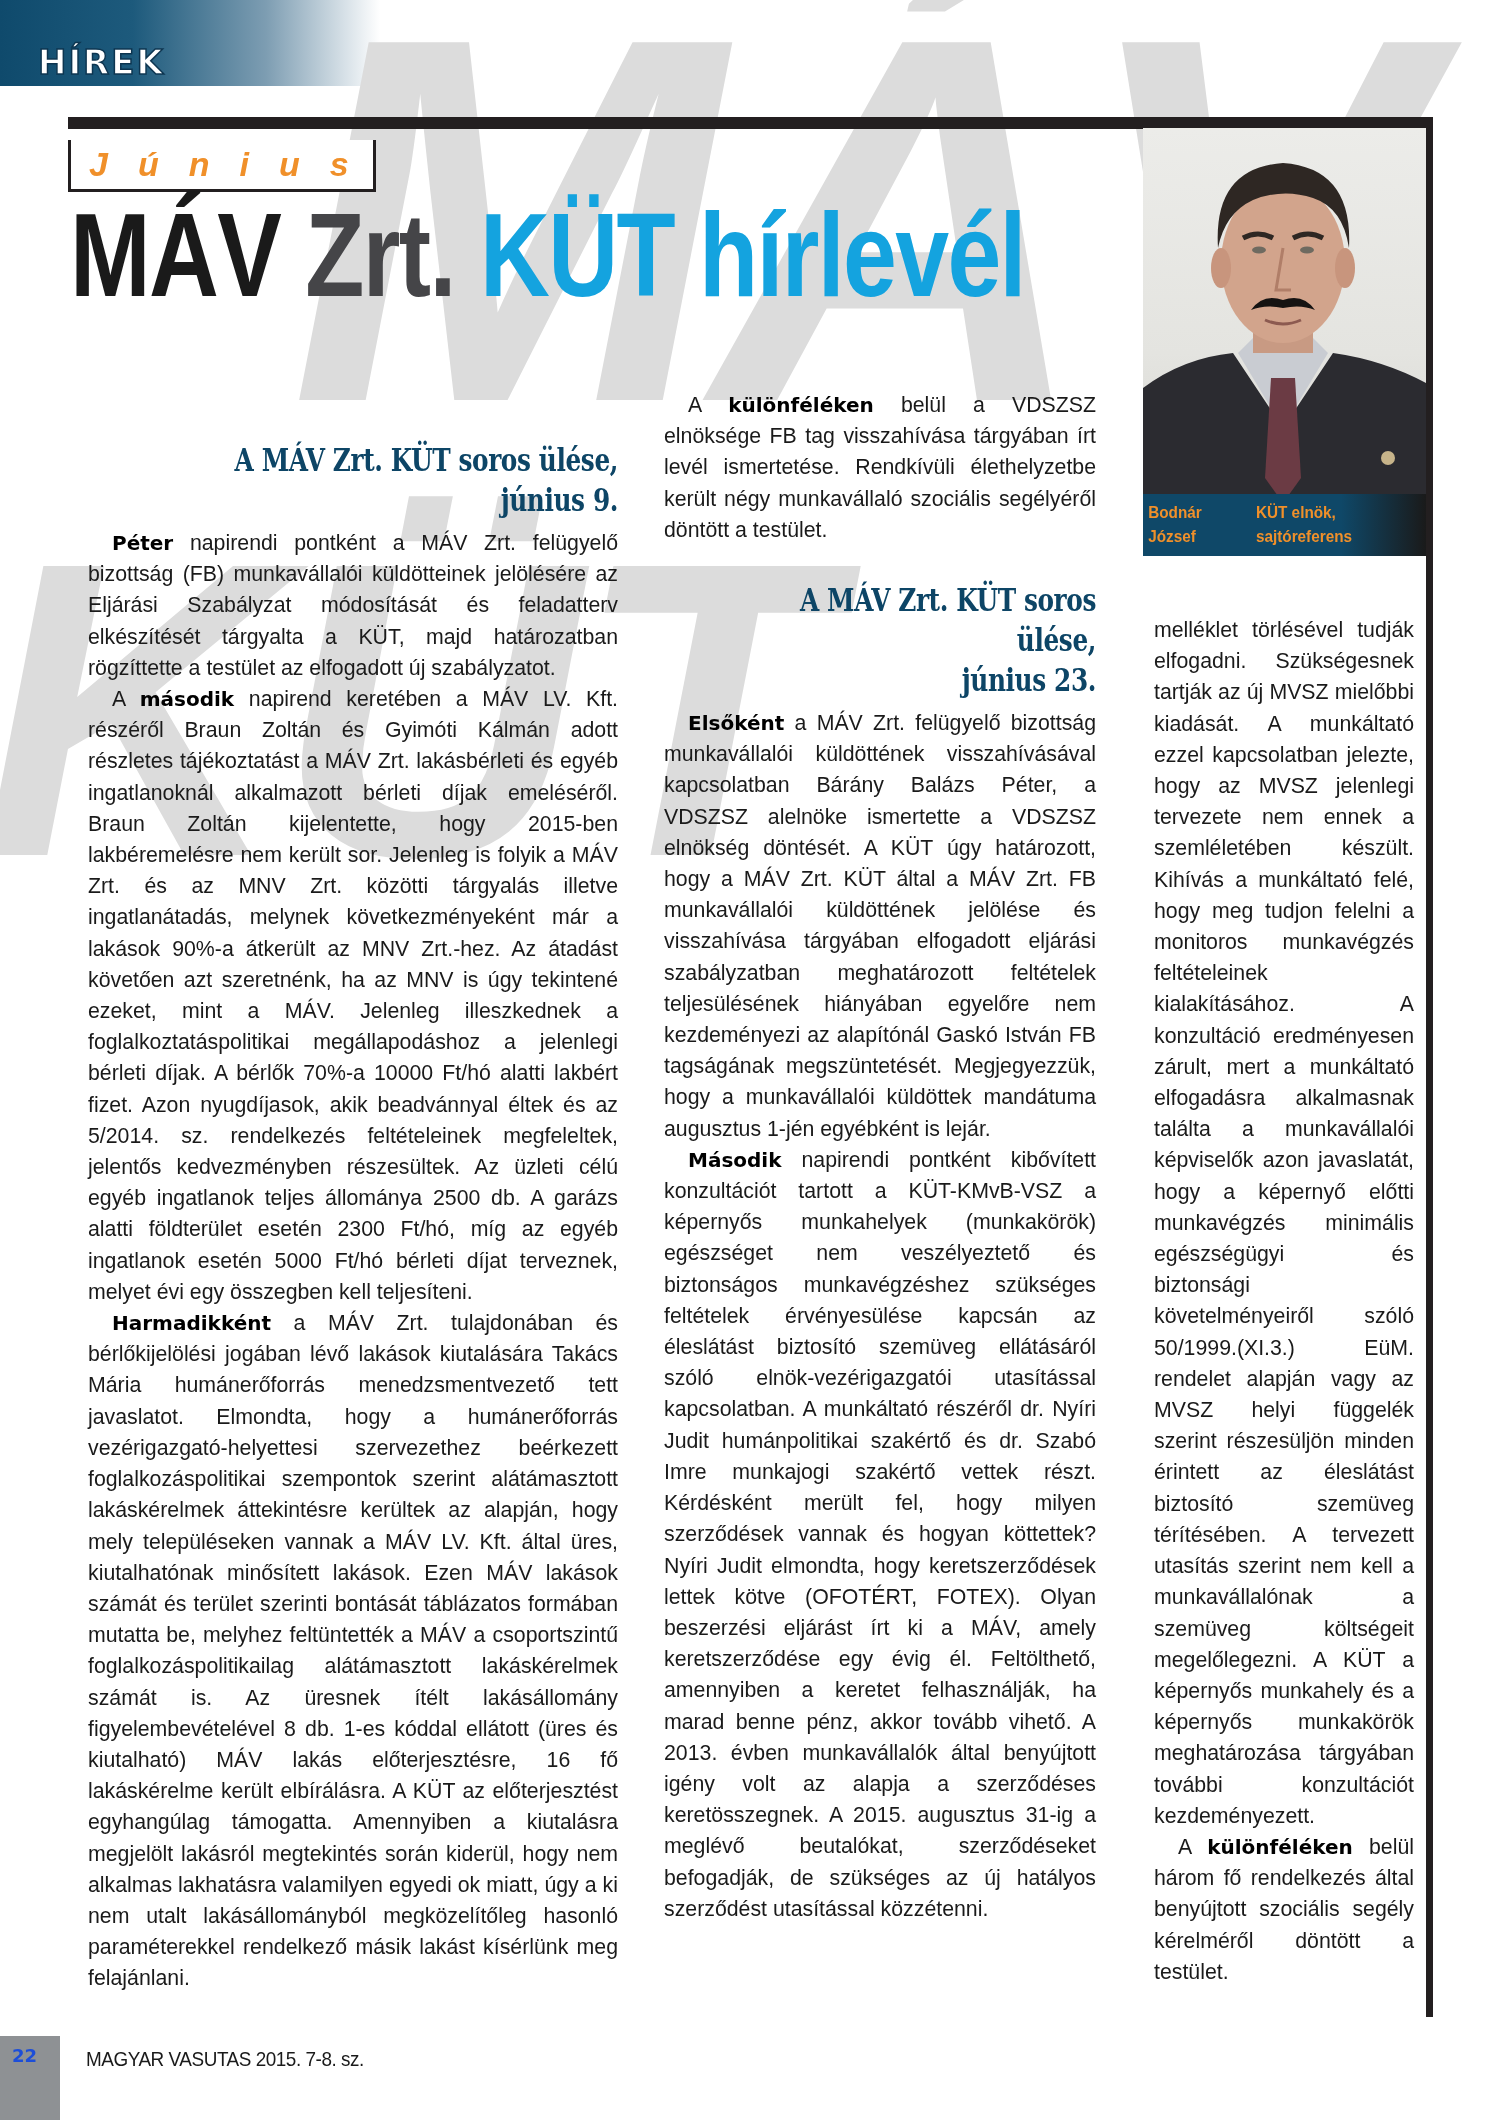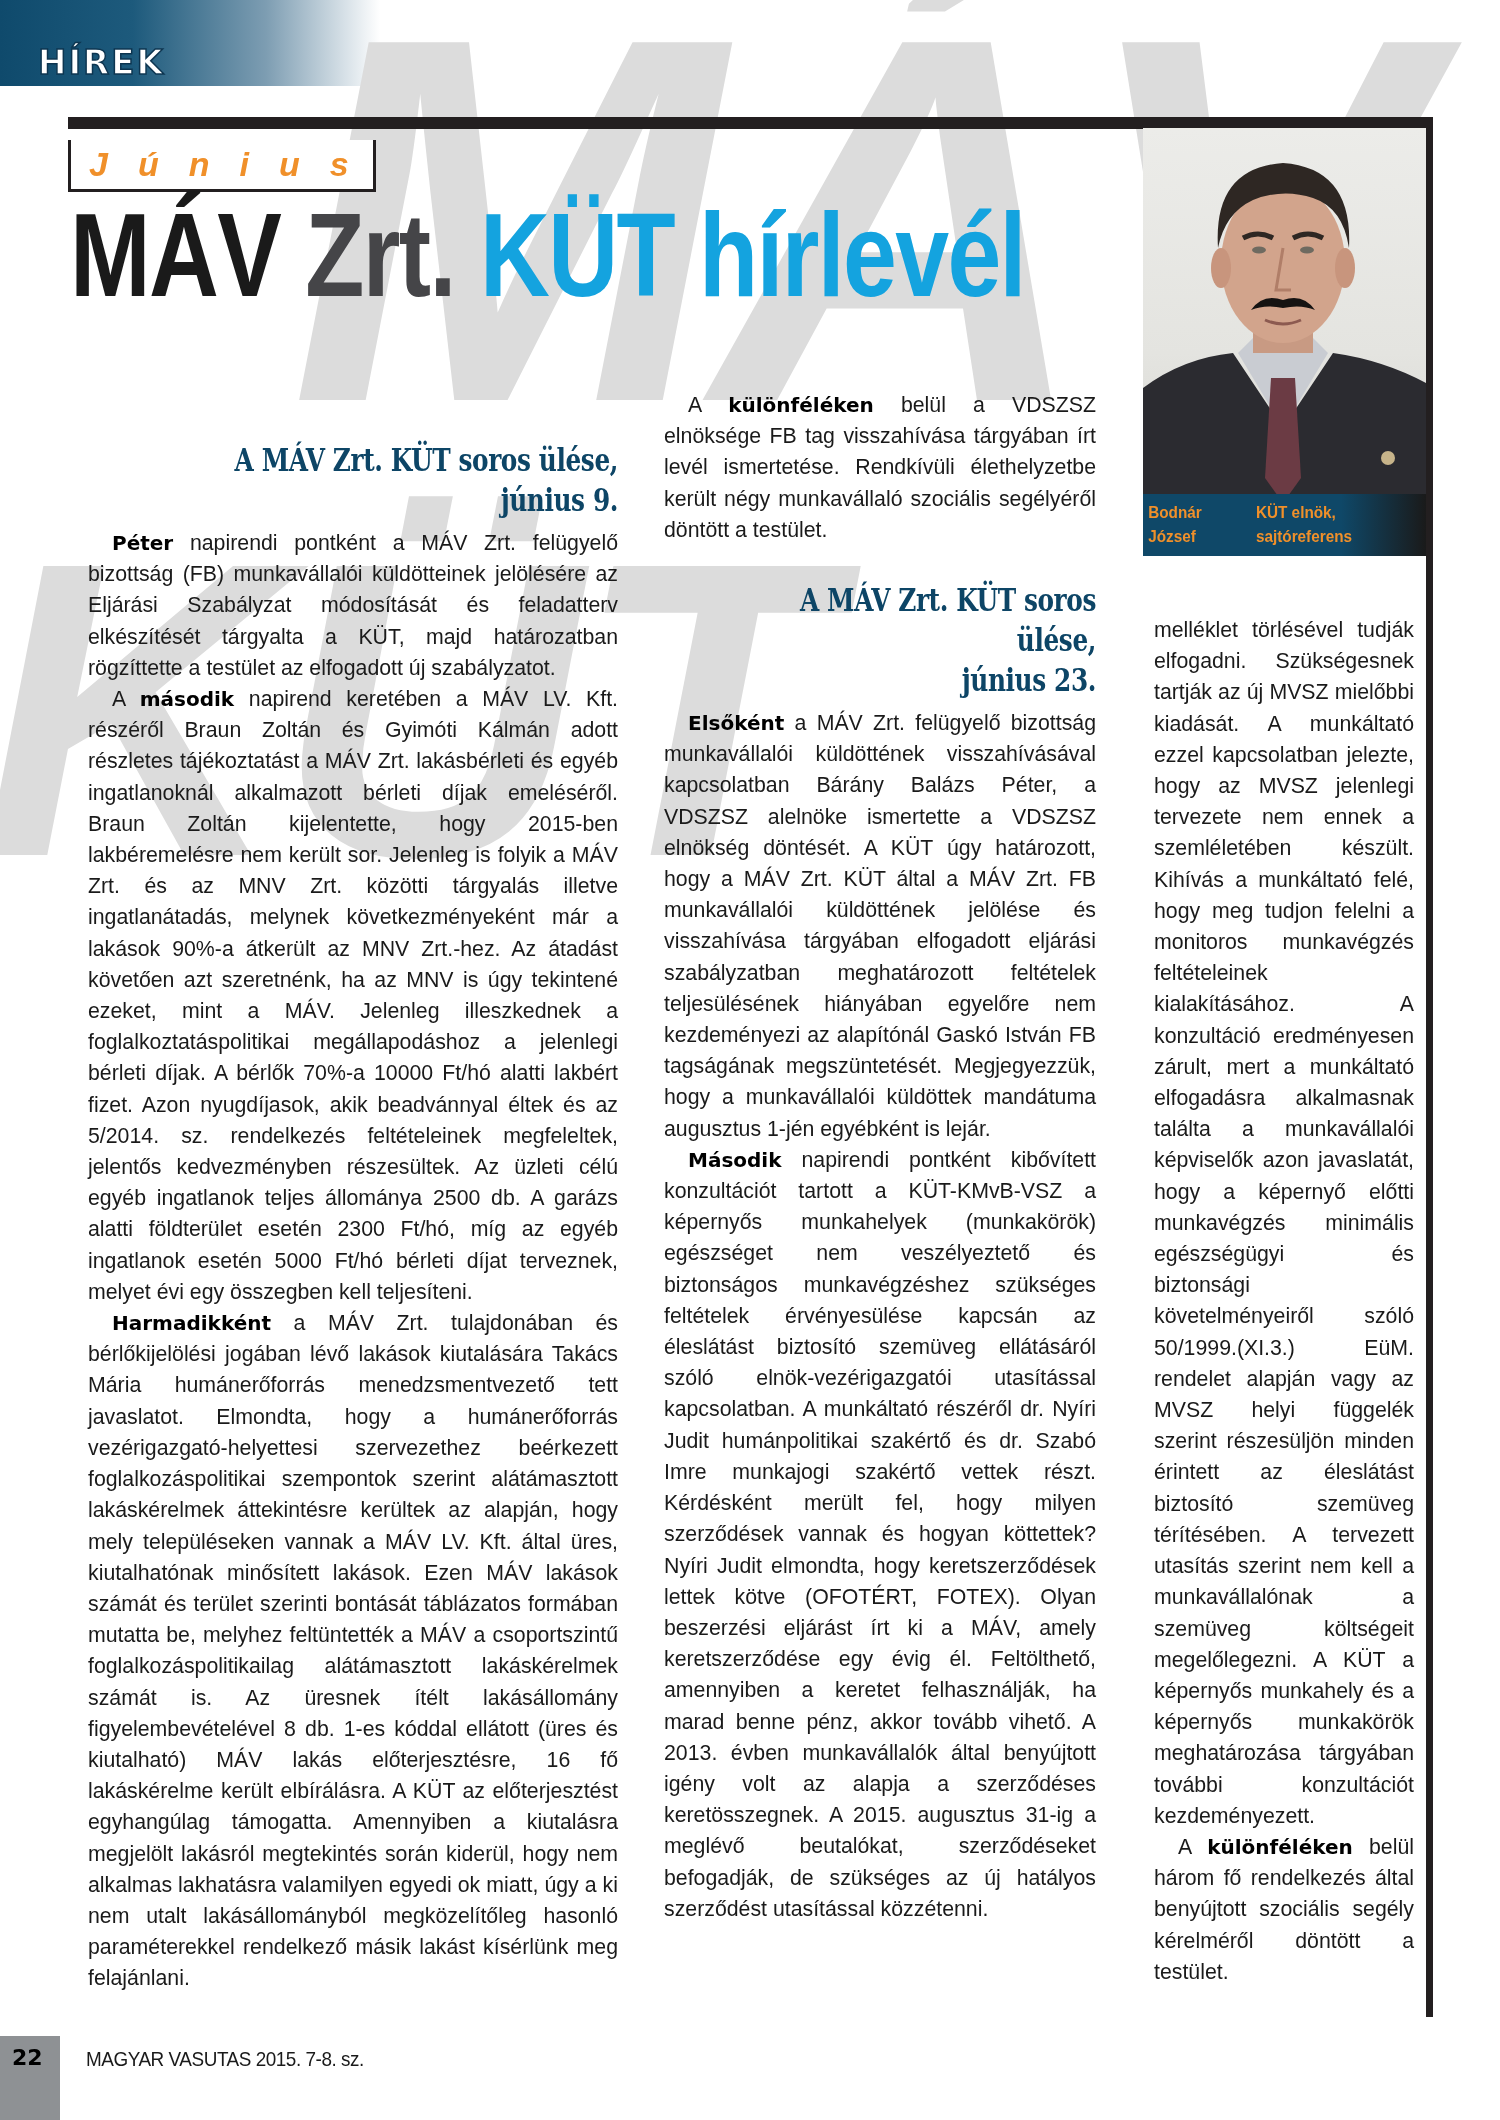--- a/index.html
+++ b/index.html
@@ -79,21 +79,21 @@
   .col2 .heading { margin-top: 34px; margin-bottom: 8px; }
   .col2 p.gap { margin-top: 10px; }
   .col3 p.first { text-indent: 0; }
 
   
   .footer-tab {
     position: absolute; left: 0; top: 2036px; width: 60px; height: 84px; background: #8e9194; z-index: 2;
   }
   .page-number {
     position: absolute; left: 12px; top: 2045px; z-index: 3; font-family: "DejaVu Sans", sans-serif;
-    font-weight: bold; font-size: 22px; color: #000000;
+    font-weight: bold; font-size: 18px; color: #1d4ed8;
   }
   .footer-pub {
     position: absolute; left: 86px; top: 2047px; z-index: 3; font-family: "Liberation Sans", sans-serif;
     font-size: 21px; color: #1a1a1a; letter-spacing: -0.5px; transform: scaleX(0.9); transform-origin: left;
   }
 </style>
 </head>
 <body>
 
 <div class="section-band"></div>

